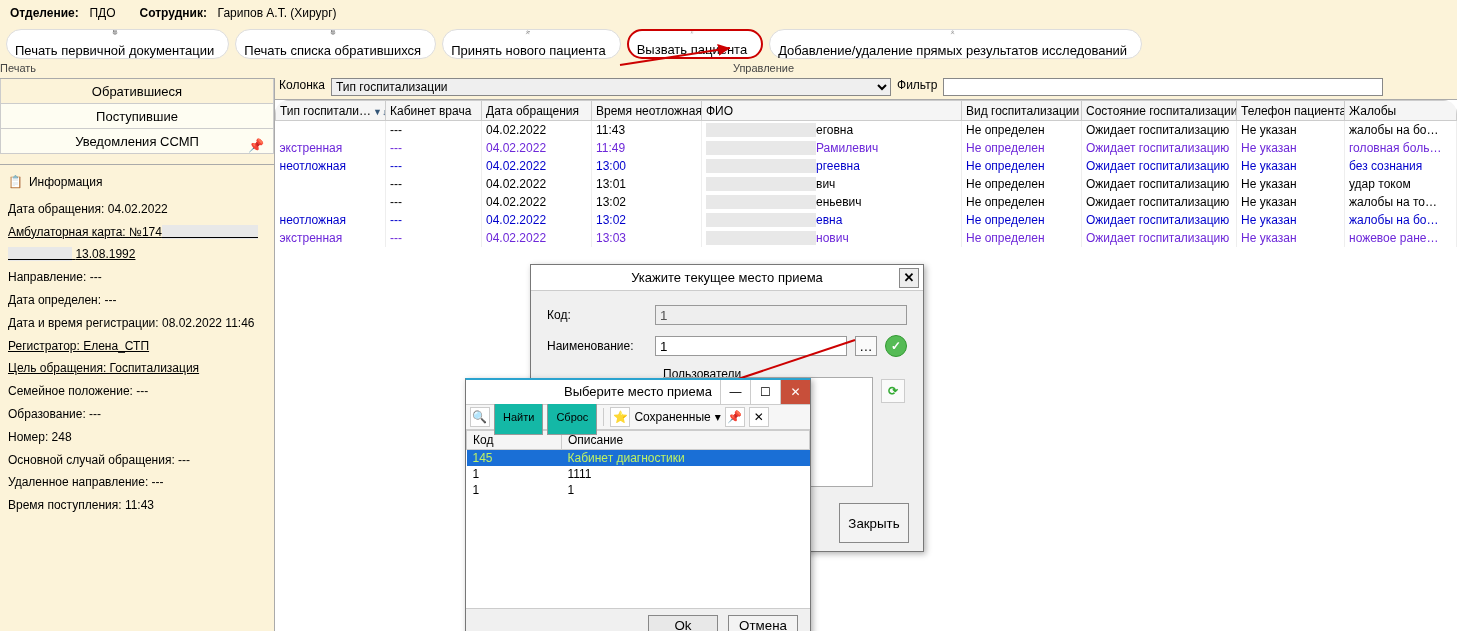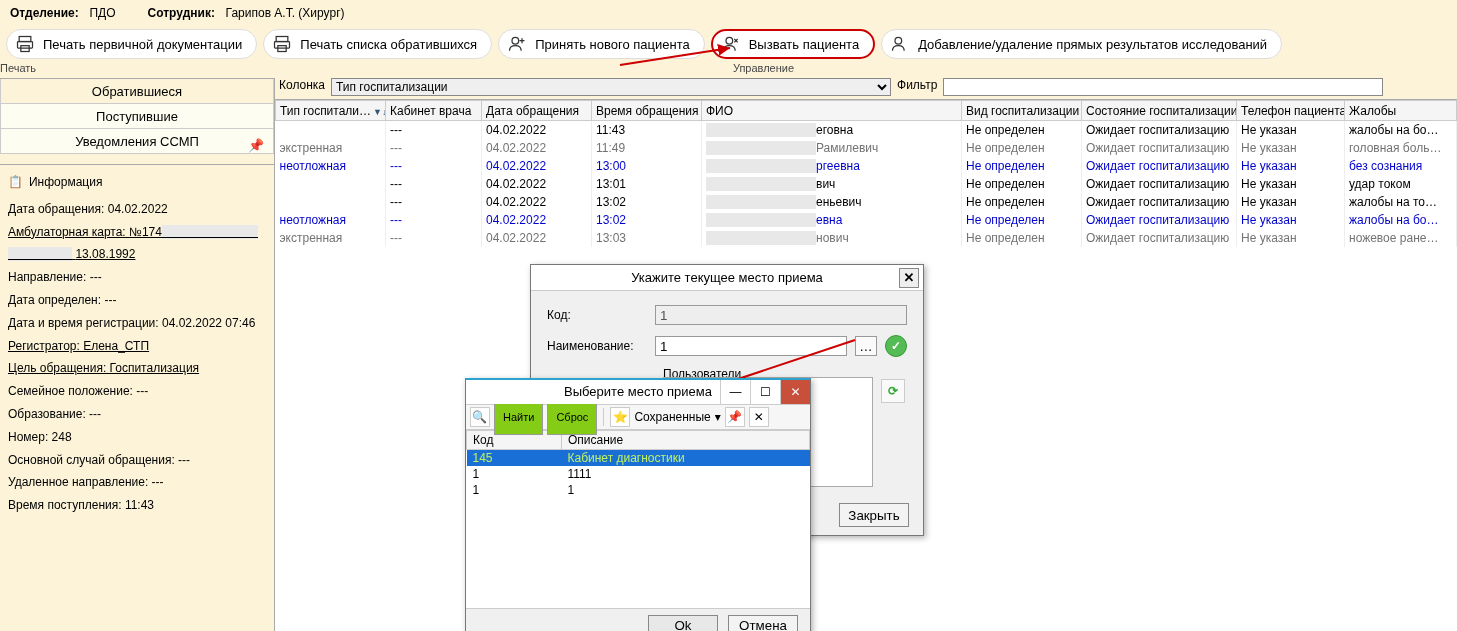--- a/index.html
+++ b/index.html
@@ -1,23 +1,23 @@
 <!DOCTYPE html>
 <html><head>
 <meta charset="utf-8">
 <style>
   * { box-sizing: border-box; margin: 0; padding: 0; font-family: Arial, sans-serif; }
   body { background: #fcf3d9; font-size: 12px; overflow: hidden; width: 1457px; height: 631px; position: relative; }
 
-  .header-bar { height: 26px; display: flex; align-items: center; padding: 0 10px; gap: 32px; }
+  .header-bar { height: 26px; display: flex; align-items: center; padding: 0 10px; gap: 24px; }
   .header-bar .lbl { font-weight: bold; }
   .header-bar .val { font-weight: normal; margin-left: 4px; }
 
   .toolbar { height: 36px; display: flex; align-items: center; padding: 3px 6px; gap: 6px; }
-  .tb-btn { background: #fff; border: 1px solid #ddd; border-radius: 16px; height: 30px; padding: 0 14px 0 8px; display: flex; align-items: center; gap: 8px; cursor: pointer; font-size: 13px; }
+  .tb-btn { background: #fff; border: 1px solid #ddd; border-radius: 16px; height: 30px; padding: 0 14px 0 8px; display: flex; align-items: center; gap: 8px; cursor: pointer; font-size: 13px; flex-direction: column; }
   .tb-btn svg { width: 20px; height: 20px; }
   .tb-btn.highlight { border: 2px solid #c00; }
   .section-labels { height: 16px; display: flex; }
   .slbl-print { width: 270px; text-align: left; padding-right: 8px; font-size: 11px; color: #444; }
   .slbl-mgmt { flex: 1; text-align: center; padding-right: 200px; font-size: 11px; color: #444; }
 
   .main { display: flex; height: calc(631px - 78px); }
   .left-panel { width: 275px; display: flex; flex-direction: column; background: #fcf3d9; border-right: 1px solid #aaa; }
   .tab-list { border-top: 1px solid #aaa; }
   .tab-item { height: 25px; line-height: 25px; text-align: center; border: 1px solid #ccc; border-top: none; background: #fefdf2; cursor: pointer; font-size: 13px; position: relative; }
@@ -30,56 +30,56 @@
   .info-row.u { text-decoration: underline; }
   .blur { background: #e8e8e8; color: transparent; user-select: none; }
 
   .right-panel { flex: 1; display: flex; flex-direction: column; background: #fff; }
   .filter-bar { height: 22px; display: flex; align-items: flex-start; background: #fcf3d9; border-bottom: 1px solid #aaa; padding: 0 4px; gap: 6px; }
   .filter-bar label { font-size: 12px; }
   .filter-bar select, .filter-bar input { height: 18px; font-size: 12px; border: 1px solid #888; }
   .filter-bar select { width: 560px; }
   .filter-bar input { width: 440px; }
 
-  .grid { flex: 1; background: #fff; overflow: hidden; position: relative; }
+  .grid { flex: 1; background: #fff; overflow: hidden; position: relative; border-radius: 14px; }
   .grid table { width: 100%; border-collapse: collapse; table-layout: fixed; }
   .grid th { background: #f5f5f5; border: 1px solid #ccc; text-align: left; padding: 2px 4px; font-weight: normal; font-size: 12px; height: 20px; overflow: hidden; white-space: nowrap; }
   .grid th .sort { font-size: 9px; color: #357; margin-left: 2px; }
   .grid td { border-right: 1px solid #eee; padding: 1px 4px; font-size: 12px; height: 18px; white-space: nowrap; overflow: hidden; text-overflow: ellipsis; }
   .row-black td { color: #000; }
-  .row-red td { color: #737373; }
+  .row-red td { color: #6d28d9; }
   .row-blue td { color: #00c; }
 
   
   .modal { position: absolute; background: #f0f0f0; border: 1px solid #777; box-shadow: 2px 2px 6px rgba(0,0,0,.3); font-size: 12px; }
   .m1 { left: 530px; top: 264px; width: 394px; }
   .m1 .title { background: #fff; height: 26px; line-height: 26px; text-align: center; font-size: 13px; position: relative; border-bottom: 1px solid #ccc; }
   .m1 .title .close { position: absolute; right: 4px; top: 3px; width: 20px; height: 20px; border: 1px solid #888; background: #eee; text-align: center; line-height: 18px; cursor: pointer; font-weight: bold; }
   .m1 .body { padding: 14px 16px 8px; }
   .m1 .frow { display: flex; align-items: center; margin-bottom: 10px; gap: 8px; }
   .m1 .frow label { width: 100px; }
   .m1 .frow input { flex: 1; height: 20px; border: 1px solid #999; padding: 0 4px; }
   .m1 .frow input[disabled] { background: #eee; }
   .m1 .dots { width: 22px; height: 20px; border: 1px solid #999; background: #fafafa; cursor: pointer; }
   .m1 .ok-ic { width: 22px; height: 22px; border-radius: 11px; background: #5b5; border: 1px solid #393; display: inline-flex; align-items: center; justify-content: center; color: #fff; font-weight: bold; cursor: pointer; }
   .m1 .users-lbl { margin-left: 116px; margin-bottom: -4px; }
   .m1 .userbox-row { display: flex; align-items: flex-start; gap: 8px; }
   .m1 .userbox { margin-left: 116px; width: 210px; height: 110px; border: 1px solid #aaa; background: #fff; }
   .m1 .refresh { width: 24px; height: 24px; border: 1px solid #ccc; background: #fafafa; display: flex; align-items: center; justify-content: center; cursor: pointer; margin-top: 2px; color: #3a3; font-weight: bold; }
   .m1 .footer { text-align: right; padding: 8px 14px; }
-  .m1 .footer button { width: 70px; height: 24px; border: 1px solid #888; background: #f3f3f3; cursor: pointer; }
+  .m1 .footer button { width: 70px; height: 40px; border: 1px solid #888; background: #f3f3f3; cursor: pointer; }
 
   
   .m2 { left: 465px; top: 378px; width: 346px; z-index: 10; border-top: 2px solid #2aa3cf; }
   .m2 .title { background: #fff; height: 24px; line-height: 24px; text-align: center; font-size: 13px; position: relative; }
   .m2 .title .winbtns { position: absolute; right: 0; top: 0; display: flex; }
   .m2 .title .wb { width: 30px; height: 24px; border-left: 1px solid #ccc; display: flex; align-items: center; justify-content: center; cursor: pointer; font-size: 12px; }
   .m2 .title .wb.x { background: #c84f3a; color: #fff; }
   .m2 .tbar { background: #f6f6f6; height: 26px; border-top: 1px solid #ccc; border-bottom: 1px solid #ccc; display: flex; align-items: center; padding: 0 4px; gap: 4px; }
-  .m2 .tbar button { height: 35px; border: 1px solid #999; background: #84cc16; padding: 0 8px; cursor: pointer; font-size: 11px; }
+  .m2 .tbar button { height: 35px; border: 1px solid #999; background: #14b8a6; padding: 0 8px; cursor: pointer; font-size: 11px; }
   .m2 .tbar .sep { width: 1px; height: 18px; background: #ccc; margin: 0 2px; }
   .m2 .tbar .ic { width: 20px; height: 20px; display: flex; align-items: center; justify-content: center; border: 1px solid #ccc; background: #fff; cursor: pointer; }
   .m2 .grid2 { background: #fff; }
   .m2 .grid2 table { width: 100%; border-collapse: collapse; font-size: 12px; }
   .m2 .grid2 th { background: #f5f5f5; border: 1px solid #ccc; text-align: left; padding: 2px 6px; font-weight: normal; }
   .m2 .grid2 td { padding: 1px 6px; }
   .m2 .grid2 tr.sel td { background: #1a6fd6; color: #bef264; }
   .m2 .spacer { height: 110px; background: #fff; }
   .m2 .footer { background: #f0f0f0; height: 34px; display: flex; align-items: center; justify-content: flex-end; gap: 10px; padding-right: 12px; border-top: 1px solid #ccc; }
   .m2 .footer button { width: 70px; height: 22px; border: 1px solid #888; background: #f3f3f3; cursor: pointer; }
@@ -153,21 +153,21 @@
     <div class="info-panel">
       <div class="info-title">
           <span>📋</span>
           <span>Информация</span>
         </div>
       <div class="info-row">Дата обращения: 04.02.2022</div>
       <div class="info-row u"><span>Амбулаторная карта: №174</span><span class="blur">XXXXXXXXXXXX</span></div>
       <div class="info-row u"><span class="blur">XXXXXXXX</span> <span>13.08.1992</span></div>
       <div class="info-row">Направление: ---</div>
       <div class="info-row">Дата определен: ---</div>
-      <div class="info-row">Дата и время регистрации: 04.02.2022 07:46</div>
+      <div class="info-row">Дата и время регистрации: 08.02.2022 11:46</div>
       <div class="info-row u">Регистратор: Елена_СТП</div>
       <div class="info-row u">Цель обращения: Госпитализация</div>
       <div class="info-row">Семейное положение: ---</div>
       <div class="info-row">Образование: ---</div>
       <div class="info-row">Номер: 248</div>
       <div class="info-row">Основной случай обращения: ---</div>
       <div class="info-row">Удаленное направление: ---</div>
       <div class="info-row">Время поступления: 11:43</div>
     </div>
   </div>
@@ -190,21 +190,21 @@
             <col style="width:120px">
             <col style="width:155px">
             <col style="width:108px">
             <col>
         </colgroup>
         <thead>
             <tr>
           <th><span>Тип госпитали…</span><span class="sort">▼↓</span></th>
           <th>Кабинет врача</th>
           <th>Дата обращения</th>
-          <th>Время обращения</th>
+          <th>Время неотложная</th>
           <th>ФИО</th>
           <th>Вид госпитализации</th>
           <th>Состояние госпитализации</th>
           <th>Телефон пациента</th>
           <th>Жалобы</th>
         </tr>
           </thead>
         <tbody id="grid-body">
             <tr class="row-black">
               <td></td>

